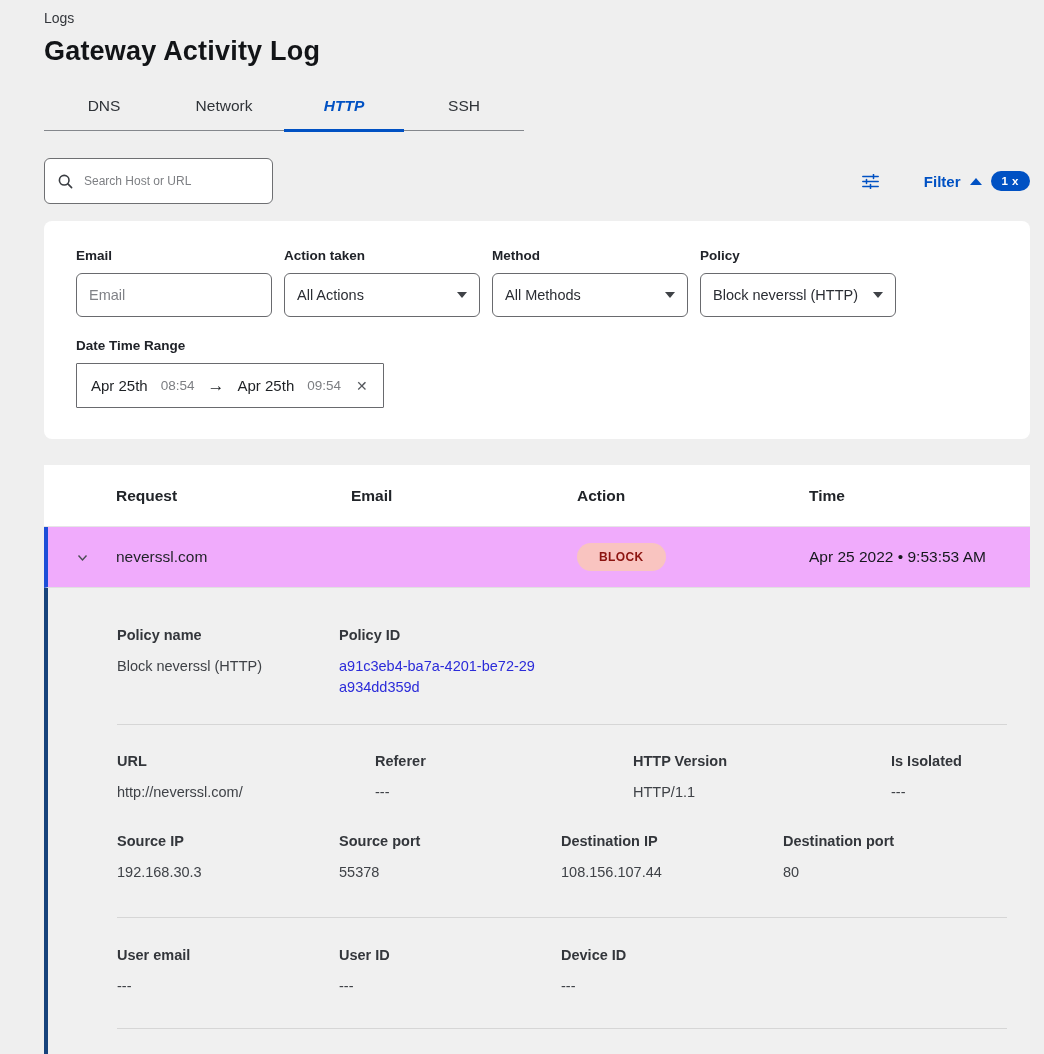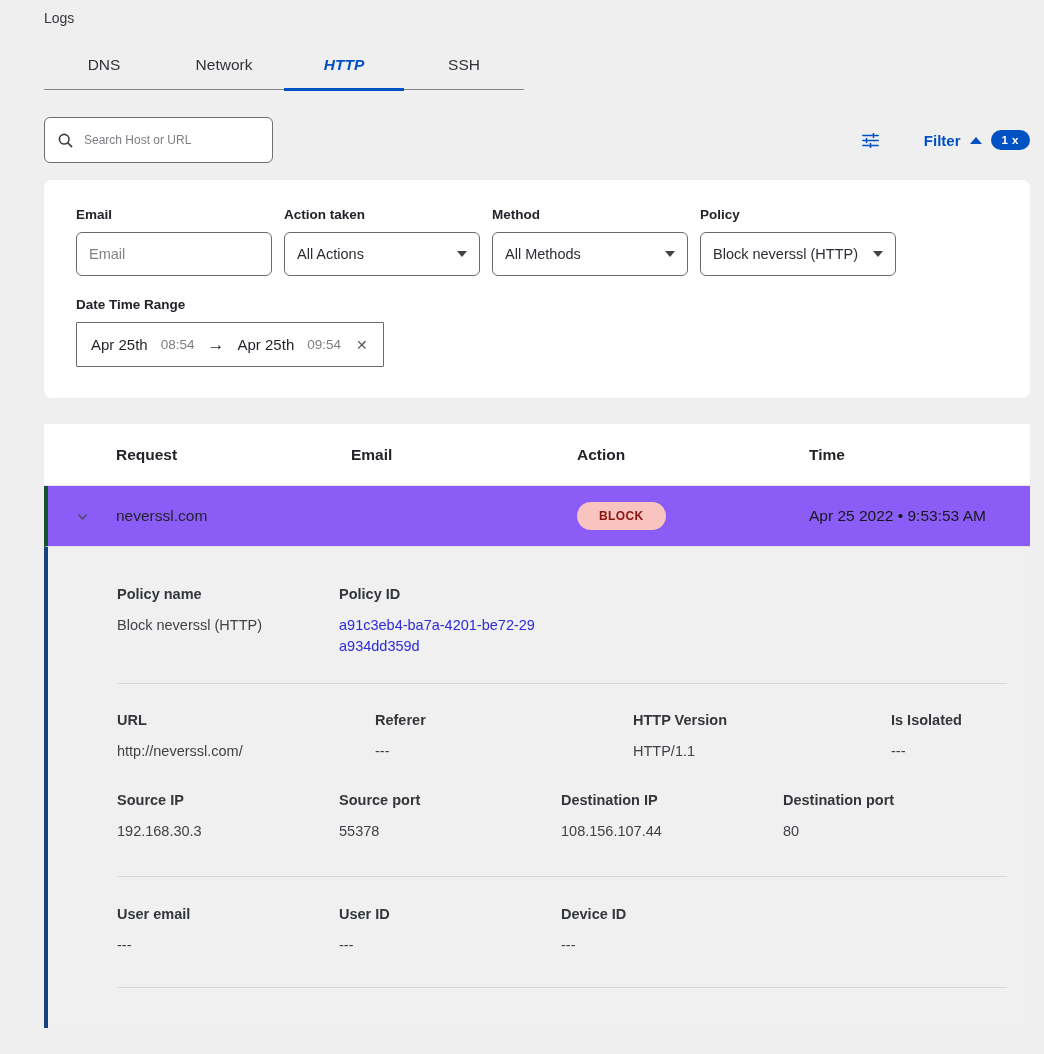--- a/index.html
+++ b/index.html
@@ -48,21 +48,21 @@
   .dtr-date { font-size:15px; color:#1e2125; }
   .dtr-time { font-size:13.5px; color:#7c7e82; }
   .dtr-arrow { font-size:17px; color:#1e2125; }
   .dtr-clear { font-size:14px; color:#55585d; cursor:pointer; padding-left:2px; }
 
   
   .log-table { margin:26px 14px 0 44px; height:604px; overflow:hidden; }
   .t-grid { display:grid; grid-template-columns:68px 235px 226px 232px auto; align-items:center; }
   .t-header { background:#fff; height:62px; border-bottom:1px solid #e6e6e6; padding-left:4px; }
   .t-header .th { font-size:15.5px; font-weight:700; color:#212429; }
-  .log-row { background:#8b5cf6; height:61px; border-left:4px solid #14532d; border-bottom:1px solid #e0e0e0; cursor:pointer; }
+  .log-row { background:#f0abfc; height:61px; border-left:4px solid #1d4ed8; border-bottom:1px solid #e0e0e0; cursor:pointer; }
   .chevron-cell { display:flex; justify-content:center; align-items:center; }
   .req-text { font-size:15.5px; color:#1f2227; }
   .action-badge { display:inline-block; background:#f9c4c0; color:#8c1410; font-size:12px; font-weight:700;
     letter-spacing:.4px; padding:7px 22px; border-radius:999px; }
   .time-text { font-size:15.5px; color:#15181c; }
 
   
   .detail { background:#f0f0f0; border-left:4px solid #17437c; min-height:481px; padding:0 23px 0 69px; }
   .d-section { display:grid; grid-template-columns:222px 222px 222px auto; }
   .d-field { padding-right:16px; }
@@ -74,20 +74,21 @@
   .sec-b2 { padding:30px 0 34px 0; }
   .sec-c { padding:29px 0 31px 0; }
   .divider { border:none; border-top:1px solid #d6d6d6; height:0; }
   .radar-row { text-align:right; padding:26px 17px 0 0; }
 </style>
 </head>
 <body>
 
 <div class="page-header">
   <div class="breadcrumb">Logs</div>
+  <div class="page-title">Gateway Activity Log</div>
 </div>
 
 <div class="tabs">
   <div class="tab">DNS</div>
   <div class="tab">Network</div>
   <div class="tab active">HTTP</div>
   <div class="tab">SSH</div>
 </div>
 
 <div class="toolbar">

